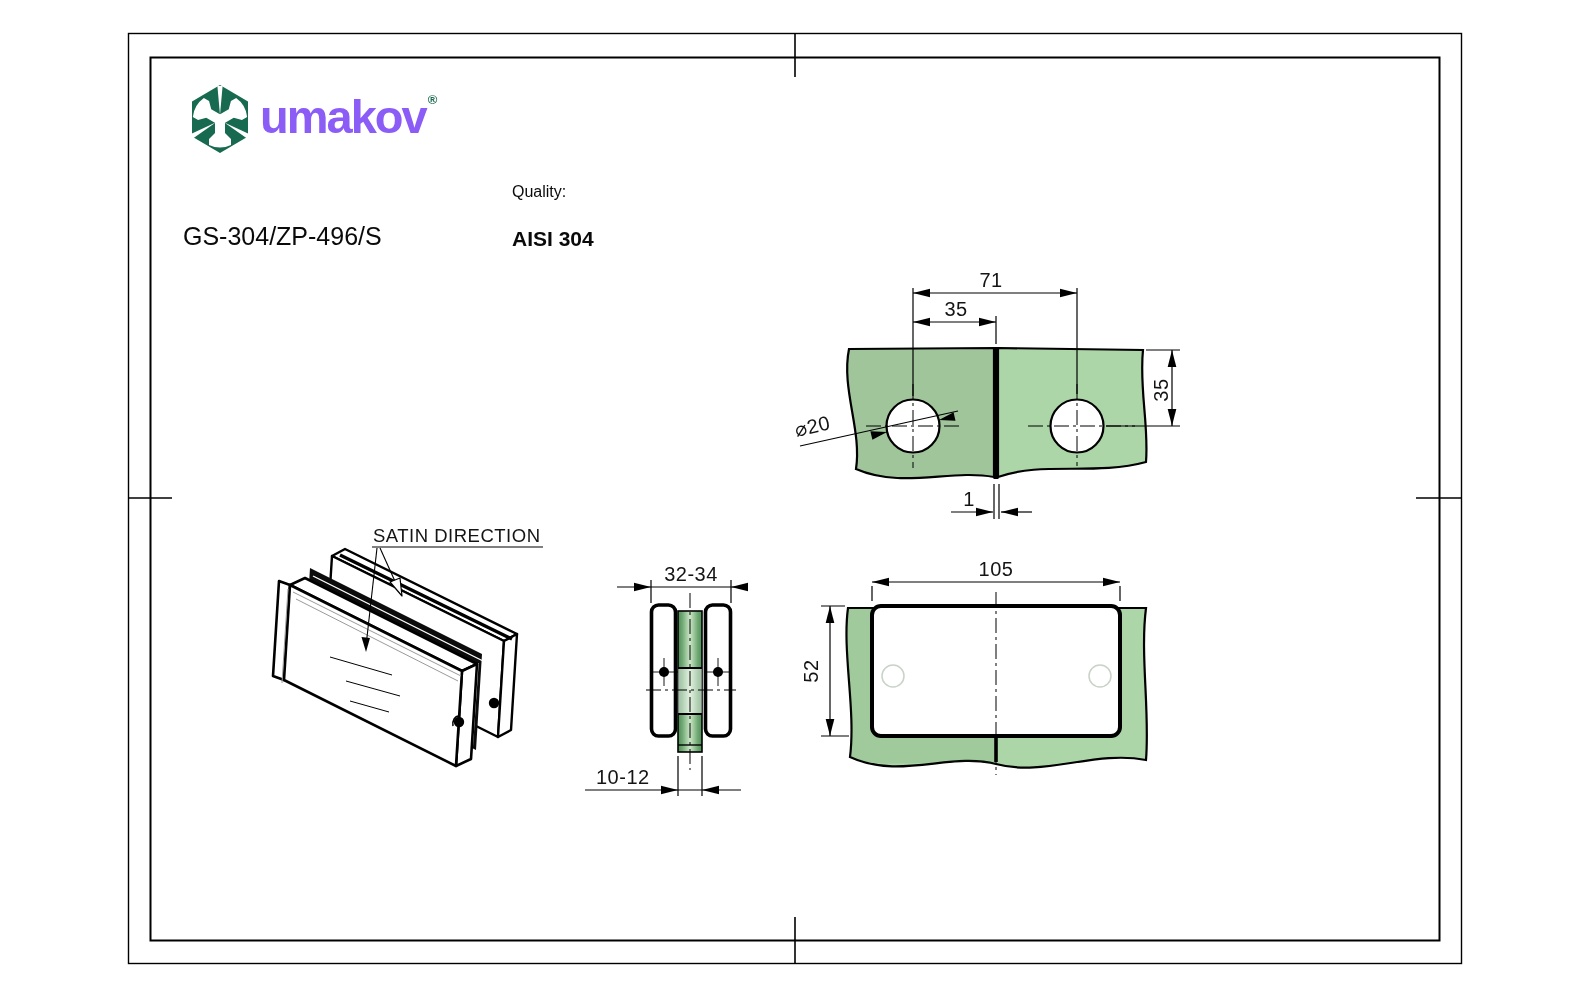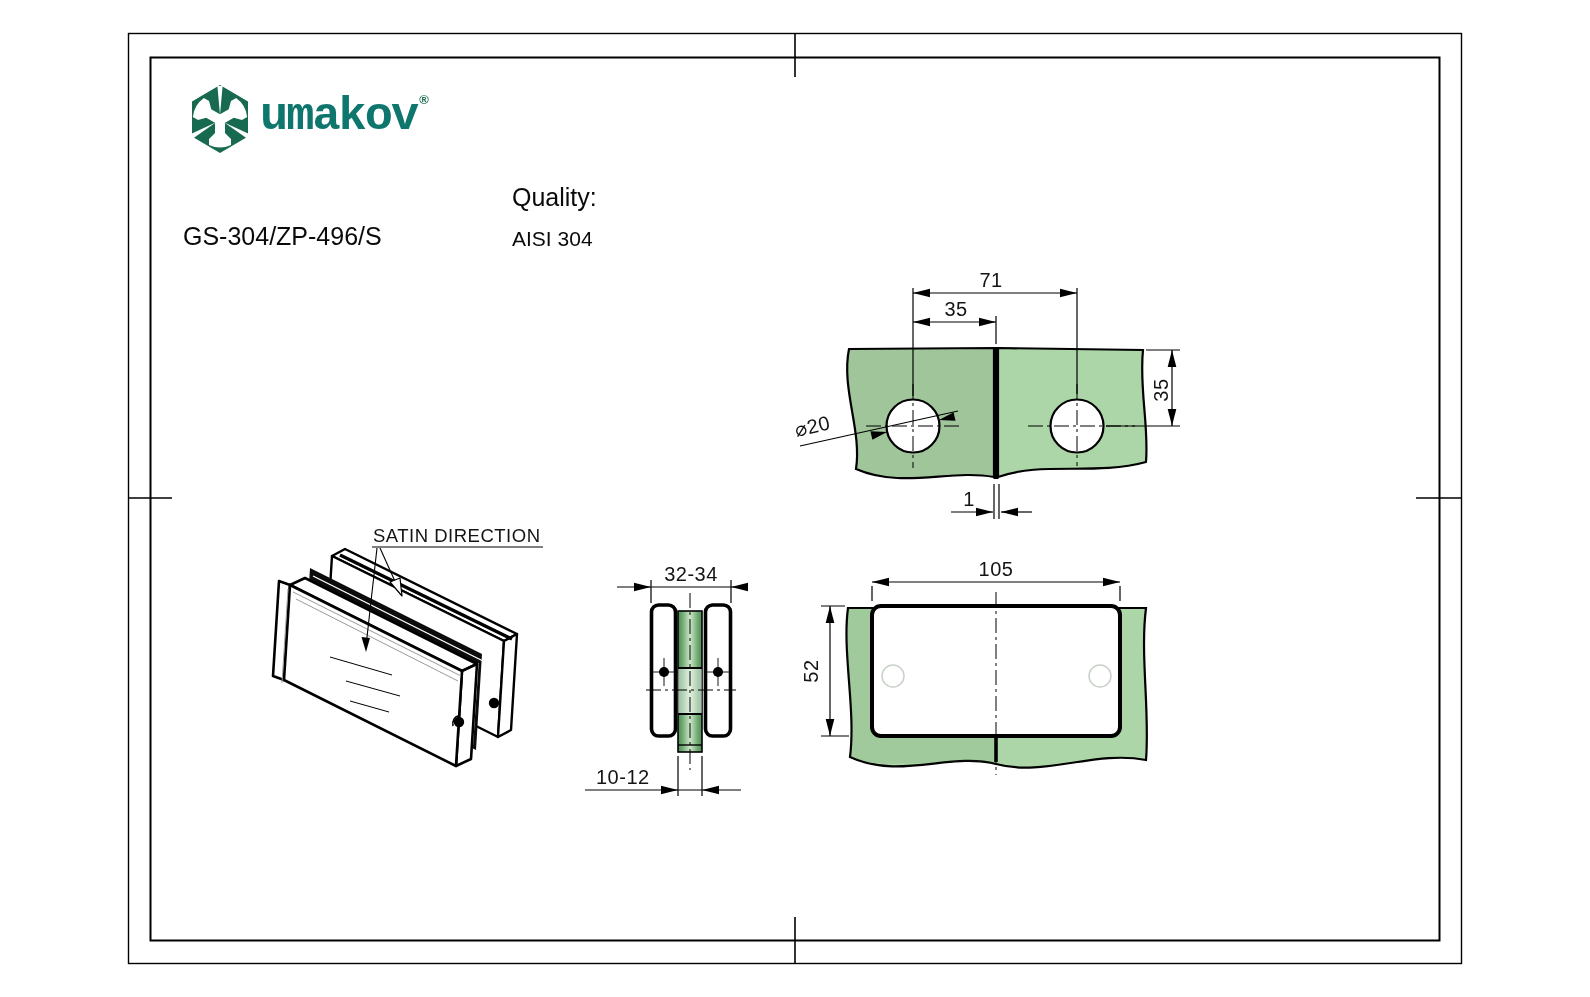--- a/index.html
+++ b/index.html
@@ -3,25 +3,25 @@
 <meta charset="utf-8">
 <style>
   html,body{margin:0;padding:0;background:#ffffff;}
   .sheet{
     position:relative;width:1590px;height:997px;background:#ffffff;
     font-family:"Liberation Sans",sans-serif;overflow:hidden;color:#111;
   }
   .drawing{position:absolute;left:0;top:0;}
   
   .logo{position:absolute;left:188px;top:84px;display:flex;align-items:flex-start;}
-  .logo-word{color:#0f766e;font-weight:bold;font-size:47px;letter-spacing:-2px;line-height:1;margin-left:8px;margin-top:9px;font-family:Liberation Mono, monospace;}
+  .logo-word{color:#8b5cf6;font-weight:bold;font-size:47px;letter-spacing:-2px;line-height:1;margin-left:8px;margin-top:9px;}
   .logo-reg{color:#176A50;font-size:13px;margin-top:8px;margin-left:2px;font-weight:bold;}
   .part-number{position:absolute;left:183px;top:222px;font-size:25px;letter-spacing:0px;color:#0a0a0a;}
-  .quality-label{position:absolute;left:512px;top:183px;font-size:25px;color:#0a0a0a;}
-  .quality-value{position:absolute;left:512px;top:227px;font-size:21px;color:#0a0a0a;}
+  .quality-label{position:absolute;left:512px;top:183px;font-size:16px;color:#0a0a0a;}
+  .quality-value{position:absolute;left:512px;top:227px;font-size:21px;color:#0a0a0a;font-weight:bold;}
   
   .dim{font-family:"Liberation Sans",sans-serif;font-size:20px;fill:#141414;letter-spacing:0.5px;}
   .note{font-family:"Liberation Sans",sans-serif;font-size:18.5px;fill:#141414;letter-spacing:0.5px;}
   .ln{stroke:#000;fill:none;}
 </style>
 </head>
 <body>
 
 <div class="sheet">
 

